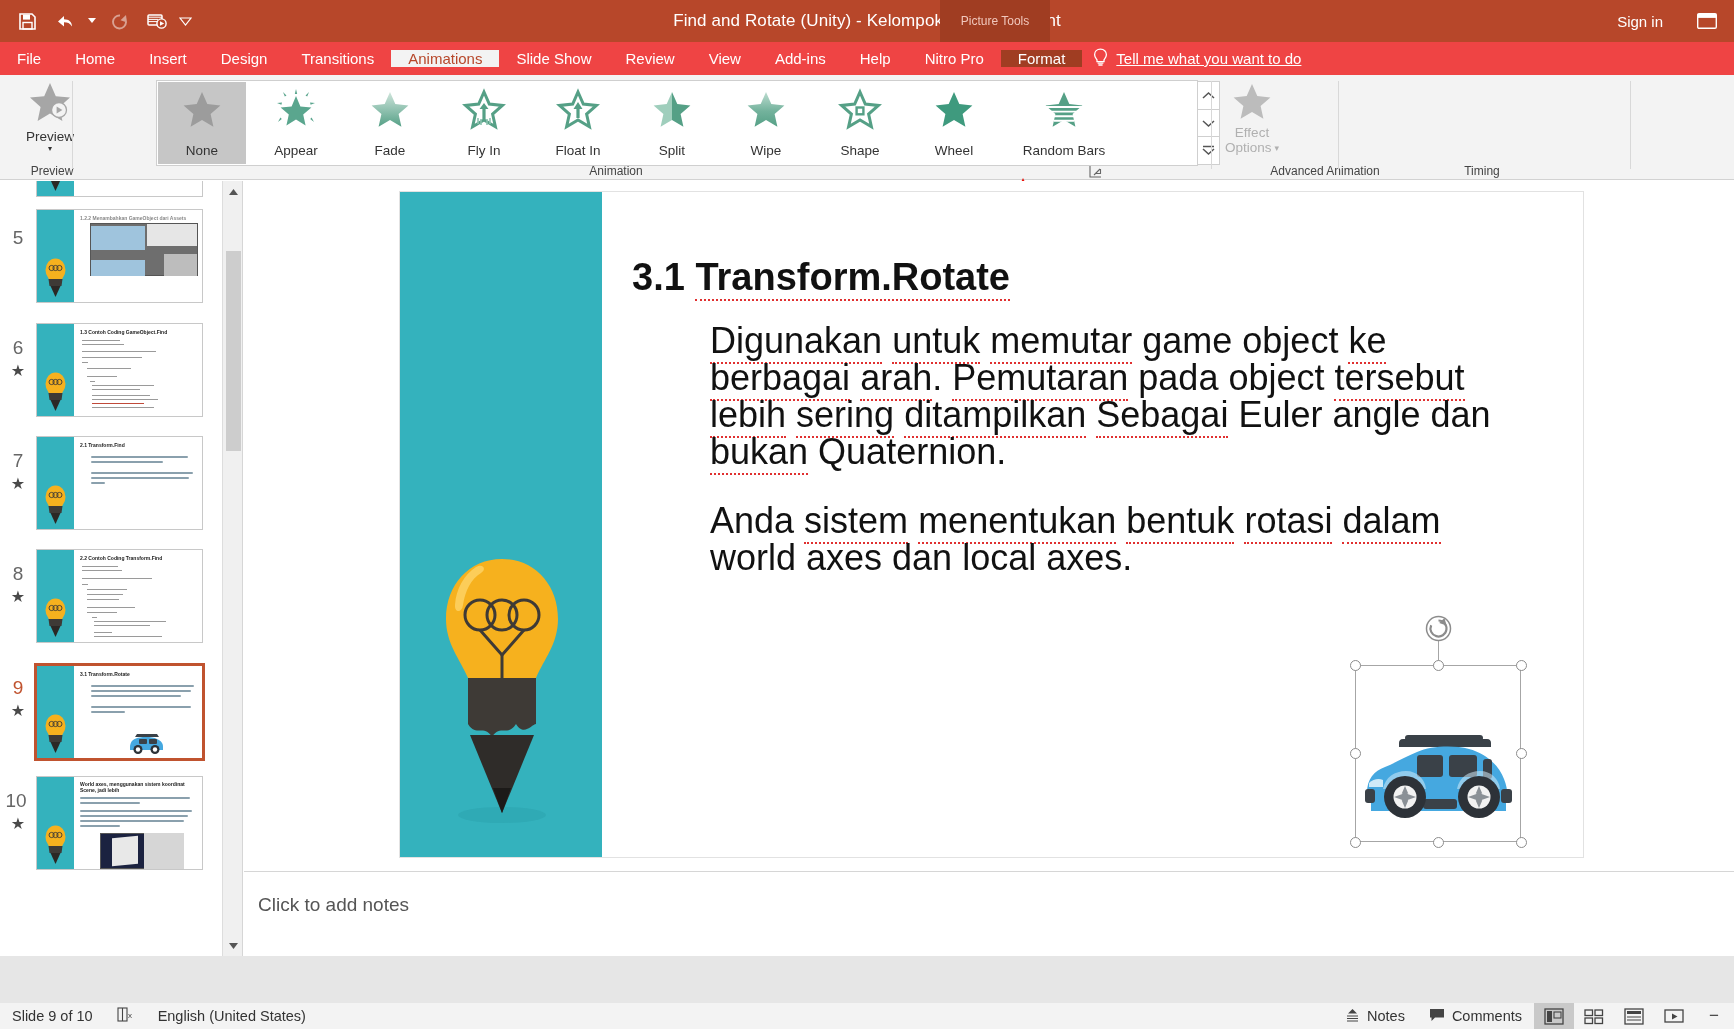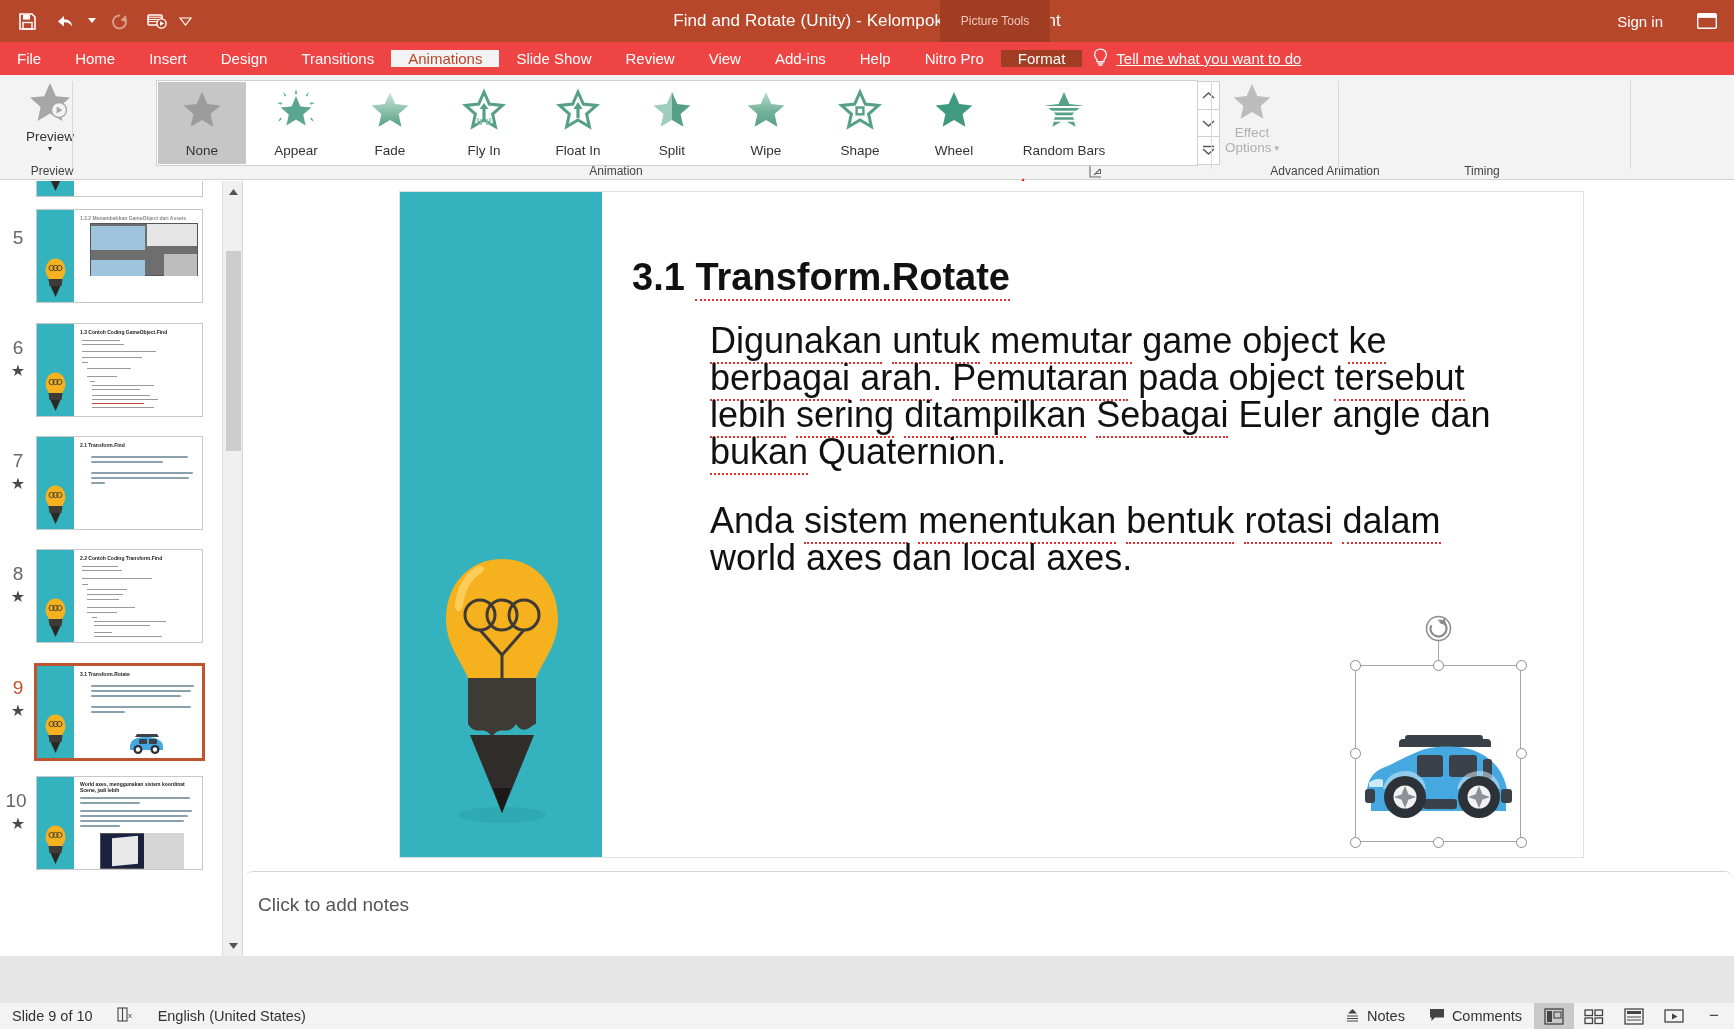--- a/index.html
+++ b/index.html
@@ -208,21 +208,21 @@
   }
   .rot-stem{ position:absolute; left:83px; top:-26px; width:1px; height:26px; background:#a6a6a6;}
   .rot-handle{
     position:absolute; left:70px; top:-50px; width:27px; height:27px;
   }
   .car{ position:absolute; left:6px; top:62px; width:152px; height:92px; }
 
   
   .notes-pane{
     position:absolute; left:244px; top:690px; width:1490px; height:85px;
-    background:#fff; border-top:1px solid #d6d6d6;border-radius:9px;
+    background:#fff; border-top:1px solid #d6d6d6;
   }
   .notes-text{
     position:absolute; left:14px; top:22px; font-size:19px; color:#555;
   }
 
   
   .statusbar{
     position:absolute; left:0; top:956px; width:1734px; height:73px;
     background:#e6e6e6;
   }

